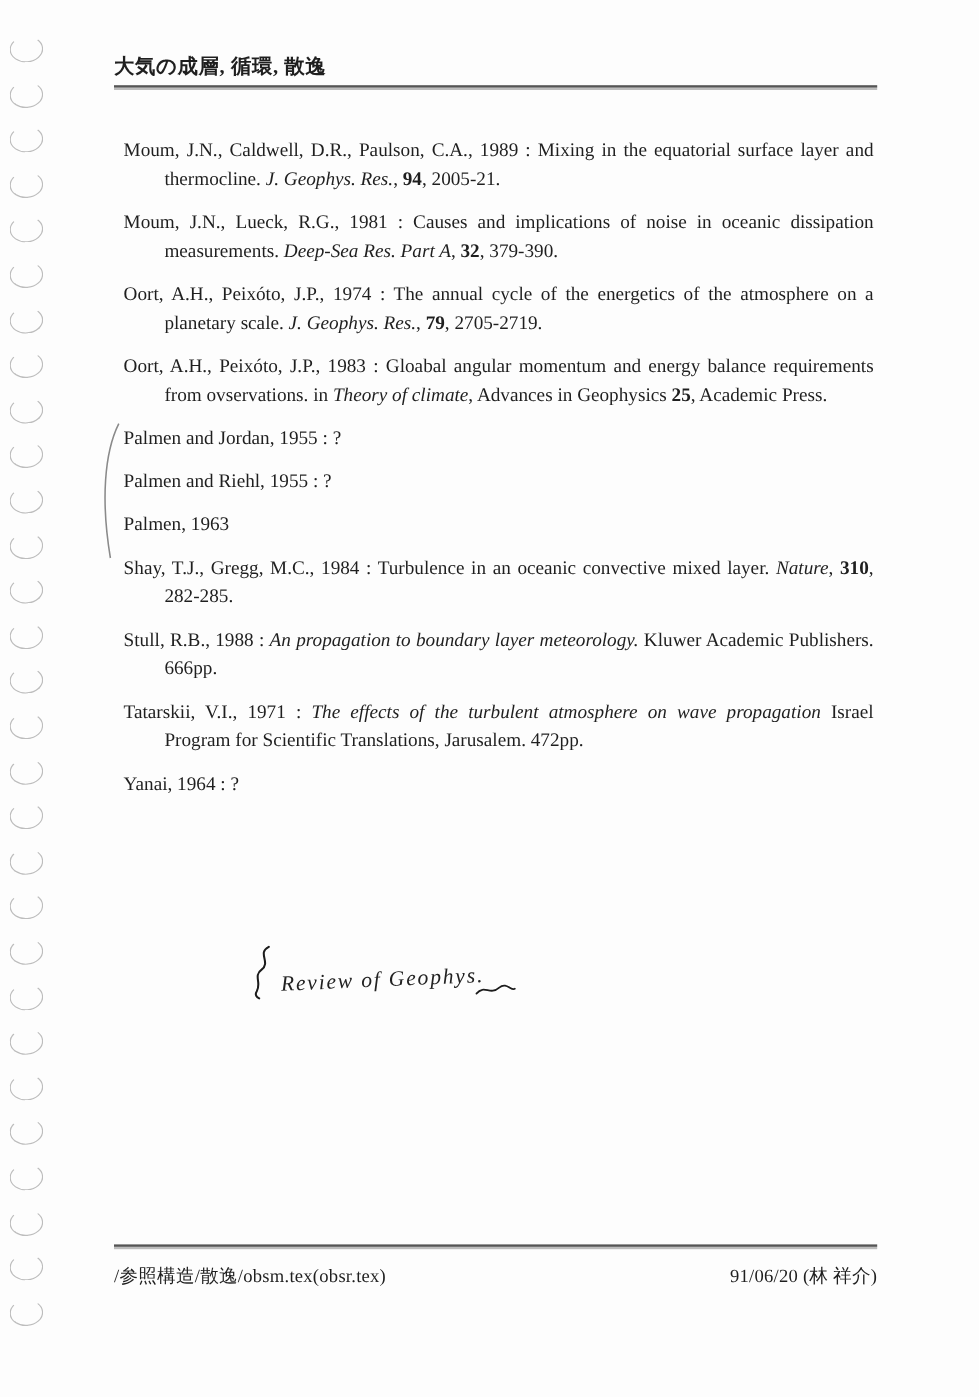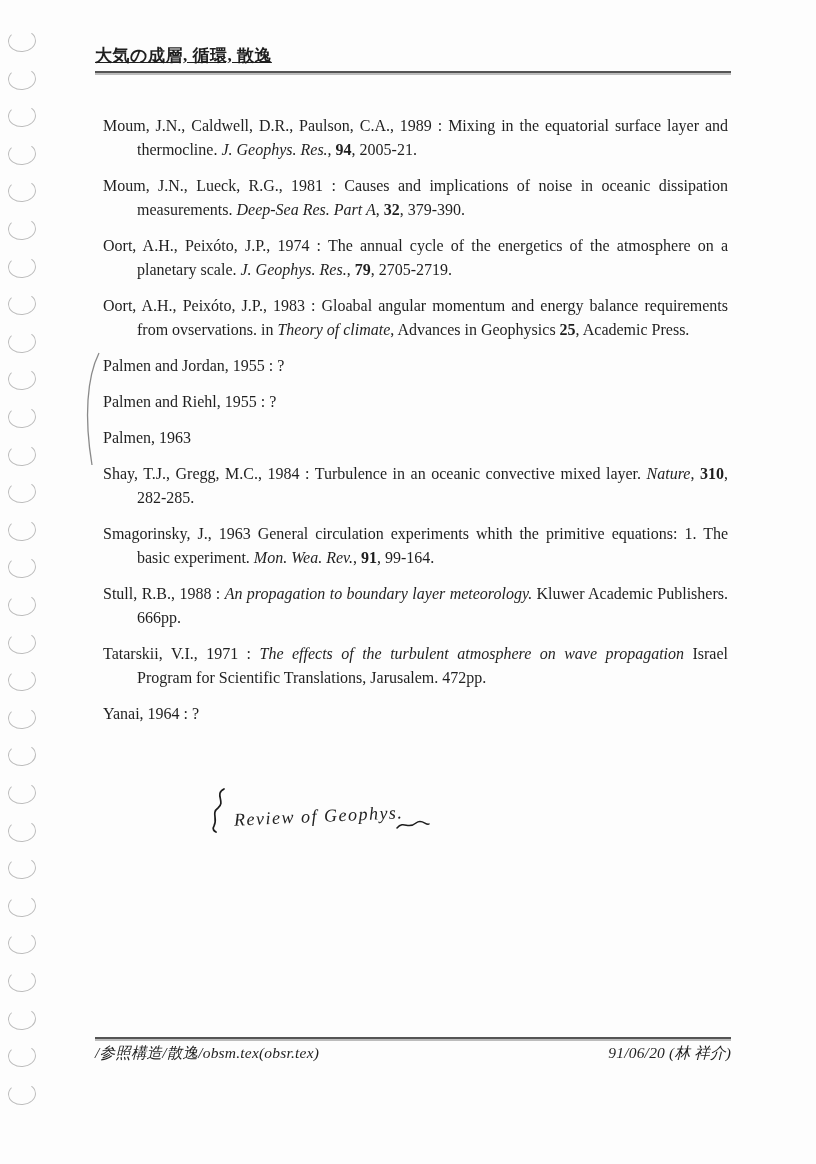--- a/index.html
+++ b/index.html
@@ -22,21 +22,20 @@
   }
 
   
   .header{
     position:absolute;left:95px;top:44px;width:636px;
   }
   .header-row{
     display:flex;justify-content:space-between;align-items:flex-start;
     font-weight:bold;font-size:17px;letter-spacing:.5px;
     padding-bottom:4px;
-    text-decoration:underline;
   }
   .pageno{font-size:17px;font-weight:bold;margin-left:24px;}
   .rule{
     height:2px;background:#555;
     box-shadow:0 2px 0 #bcbcbc;
   }
 
   
   .refs{
     position:absolute;left:103px;top:114px;width:625px;
@@ -57,21 +56,21 @@
     position:absolute;left:26px;top:20px;white-space:nowrap;
     font-style:italic;font-size:18px;letter-spacing:1.5px;color:#222;
     transform:rotate(-2.5deg);
   }
   .annotation .tail{position:absolute;left:188px;top:30px;}
 
   
   .footer{position:absolute;left:95px;top:1037px;width:636px;}
   .footer-row{
     display:flex;justify-content:space-between;align-items:baseline;
-    font-size:15.5px;padding-top:4px;letter-spacing:.2px;font-style:italic;
+    font-size:15.5px;padding-top:14px;letter-spacing:.2px;
   }
 </style>
 </head>
 <body>
 
 <div class="page">
 
   <div class="holes">
       <div class="hole" style="top: 30px;"></div>
       <div class="hole" style="top: 67.6px;"></div>
@@ -113,21 +112,20 @@
 
   <div class="refs">
       <p class="ref"><span>Moum, J.N., Caldwell, D.R., Paulson, C.A., 1989 : Mixing in the equatorial surface layer and thermocline. </span><span class="it">J. Geophys. Res.</span><span>, </span><span class="bf">94</span><span>, 2005-21.</span></p>
       <p class="ref"><span>Moum, J.N., Lueck, R.G., 1981 : Causes and implications of noise in oceanic dissipation measurements. </span><span class="it">Deep-Sea Res. Part A</span><span>, </span><span class="bf">32</span><span>, 379-390.</span></p>
       <p class="ref"><span>Oort, A.H., Peixóto, J.P., 1974 : The annual cycle of the energetics of the atmosphere on a planetary scale. </span><span class="it">J. Geophys. Res.</span><span>, </span><span class="bf">79</span><span>, 2705-2719.</span></p>
       <p class="ref"><span>Oort, A.H., Peixóto, J.P., 1983 : Gloabal angular momentum and energy balance requirements from ovservations. in </span><span class="it">Theory of climate</span><span>, Advances in Geophysics </span><span class="bf">25</span><span>, Academic Press.</span></p>
       <p class="ref"><span>Palmen and Jordan, 1955 : ?</span></p>
       <p class="ref"><span>Palmen and Riehl, 1955 : ?</span></p>
       <p class="ref"><span>Palmen, 1963</span></p>
       <p class="ref"><span>Shay, T.J., Gregg, M.C., 1984 : Turbulence in an oceanic convective mixed layer. </span><span class="it">Nature</span><span>, </span><span class="bf">310</span><span>, 282-285.</span></p>
-      <p class="ref"><span>Smagorinsky, J., 1963 General circulation experiments whith the primitive equations: 1. The basic experiment. </span><span class="it">Mon. Wea. Rev.</span><span>, </span><span class="bf">91</span><span>, 99-164.</span></p>
       <p class="ref"><span>Stull, R.B., 1988 : </span><span class="it">An propagation to boundary layer meteorology.</span><span> Kluwer Academic Publishers. 666pp.</span></p>
       <p class="ref"><span>Tatarskii, V.I., 1971 : </span><span class="it">The effects of the turbulent atmosphere on wave propagation</span><span> Israel Program for Scientific Translations, Jarusalem. 472pp.</span></p>
       <p class="ref"><span>Yanai, 1964 : ?</span></p>
     </div>
 
   <svg class="palmen-paren" width="22" height="116" viewBox="0 0 22 116">
     <path d="M17,2 C5,26 2,66 10,114" fill="none" stroke="#8a8a8a" stroke-width="1.3"></path>
   </svg>
 
   <div class="annotation">

